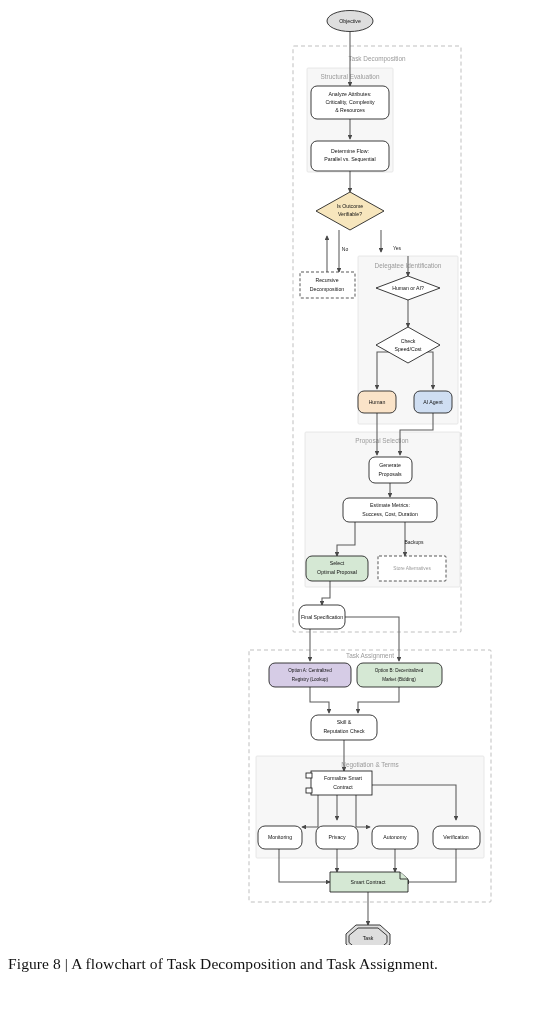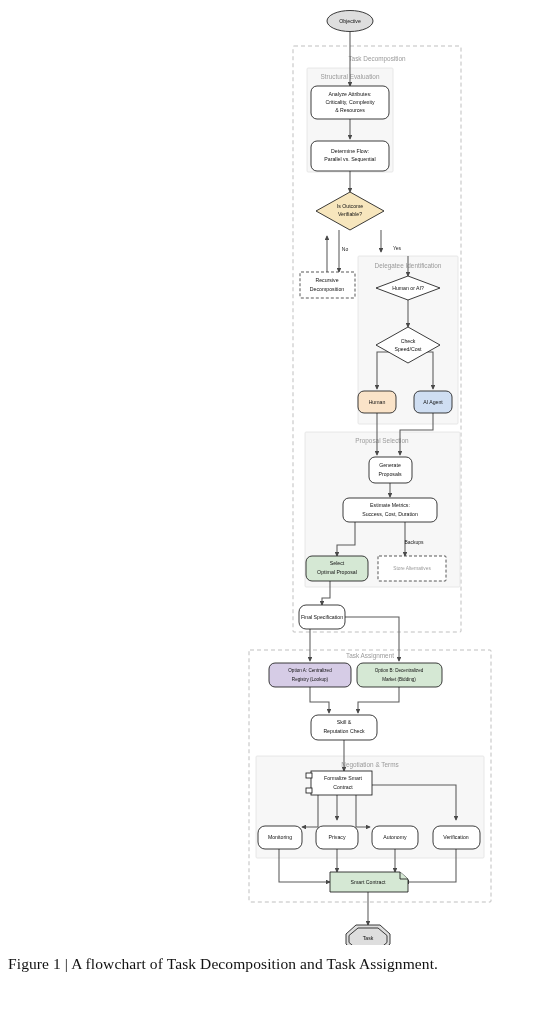--- a/index.html
+++ b/index.html
@@ -324,13 +324,13 @@
     </g>
 
     <g>
       <path class="shape shape-gray" d="M 356 925 L 380 925 L 390 934 L 390 944 L 380 953 L 356 953 L 346 944 L 346 934 Z"></path>
       <path class="shape shape-gray" fill="none" d="M 358 928 L 378 928 L 387 935.5 L 387 942.5 L 378 950 L 358 950 L 349 942.5 L 349 935.5 Z"></path>
       <text class="node-label" x="368" y="939">Task</text>
     </g>
   </svg>
 </div>
 
-<div id="caption">Figure 1 | A flowchart of Task Decomposition and Task Assignment.</div>
+<div id="caption">Figure 8 | A flowchart of Task Decomposition and Task Assignment.</div>
 
 </body></html>

